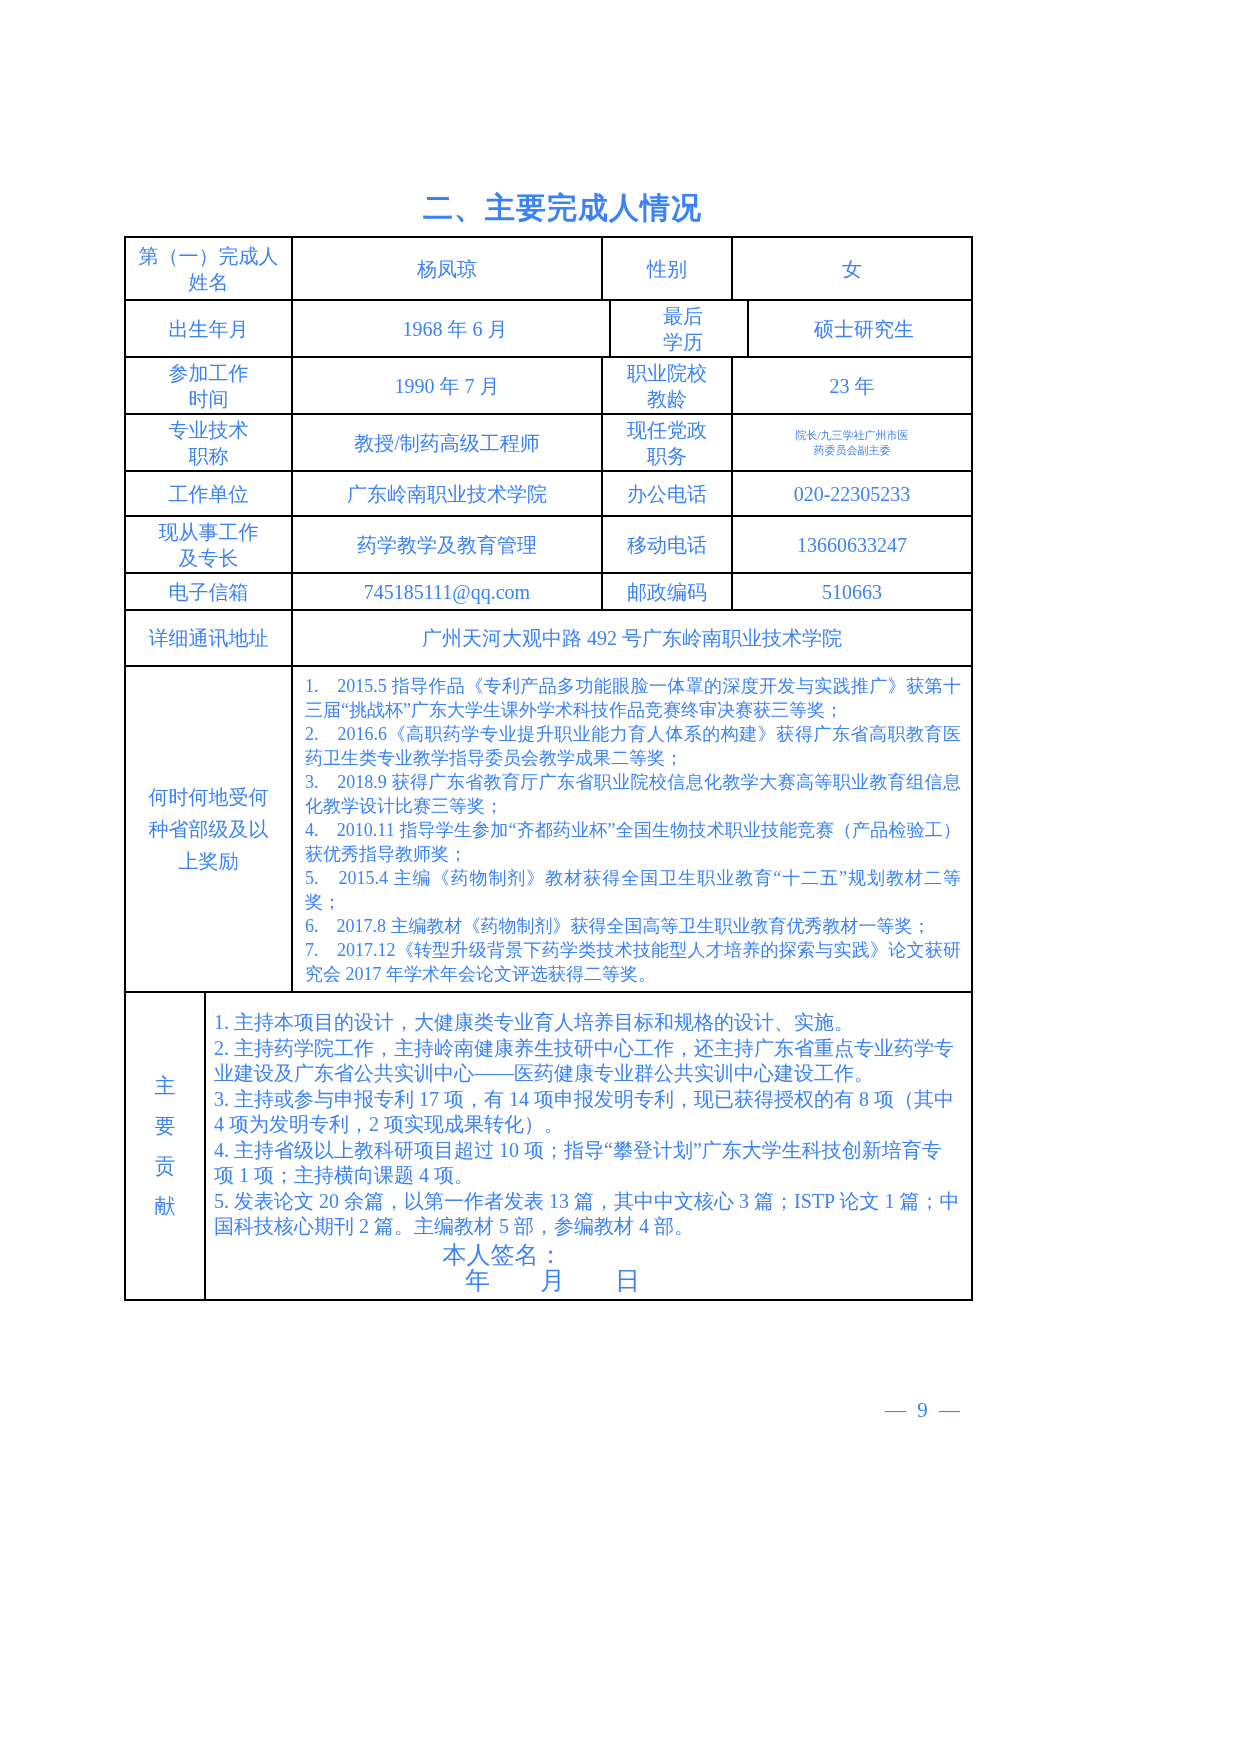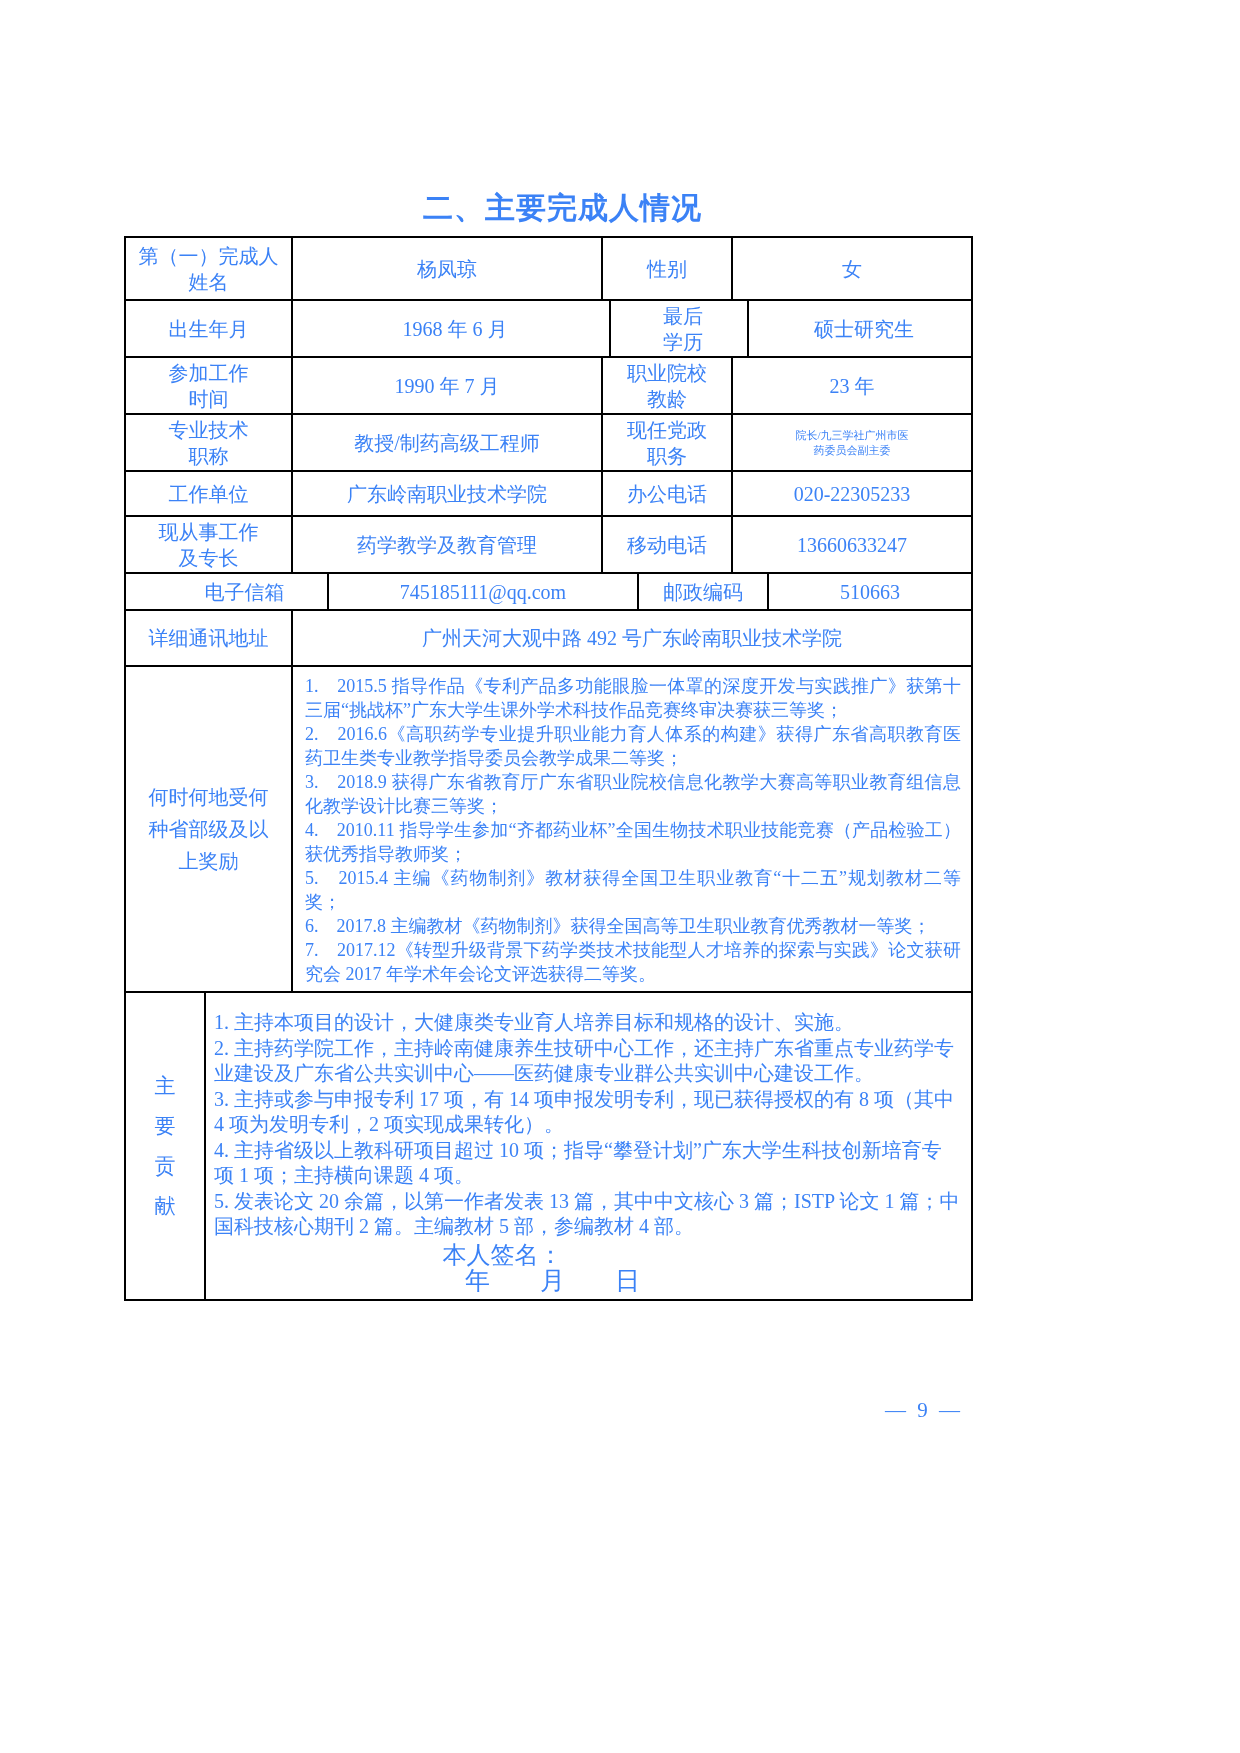--- a/index.html
+++ b/index.html
@@ -54,21 +54,21 @@
   .cv { width: 80px; flex: none; }
   .rest { flex: 1; }
   .small { font-size: 11px; line-height: 1.35; }
 
   .h1r { height: 63px; }
   .h2r { height: 57px; gap: 8px; }
   .h3r { height: 57px; }
   .h4r { height: 57px; }
   .h5r { height: 45px; justify-content: center; }
   .h6r { height: 57px; }
-  .h7r { height: 37px; padding-left: 36px; }
+  .h7r { height: 37px; }
   .h8r { height: 56px; }
   .h9r { height: 326px; }
   .h10r { height: 306px; }
 
   .awards-label { line-height: 32px; }
   .awards-content {
     display: block;
     text-align: justify;
     white-space: normal;
     font-size: 18px;

